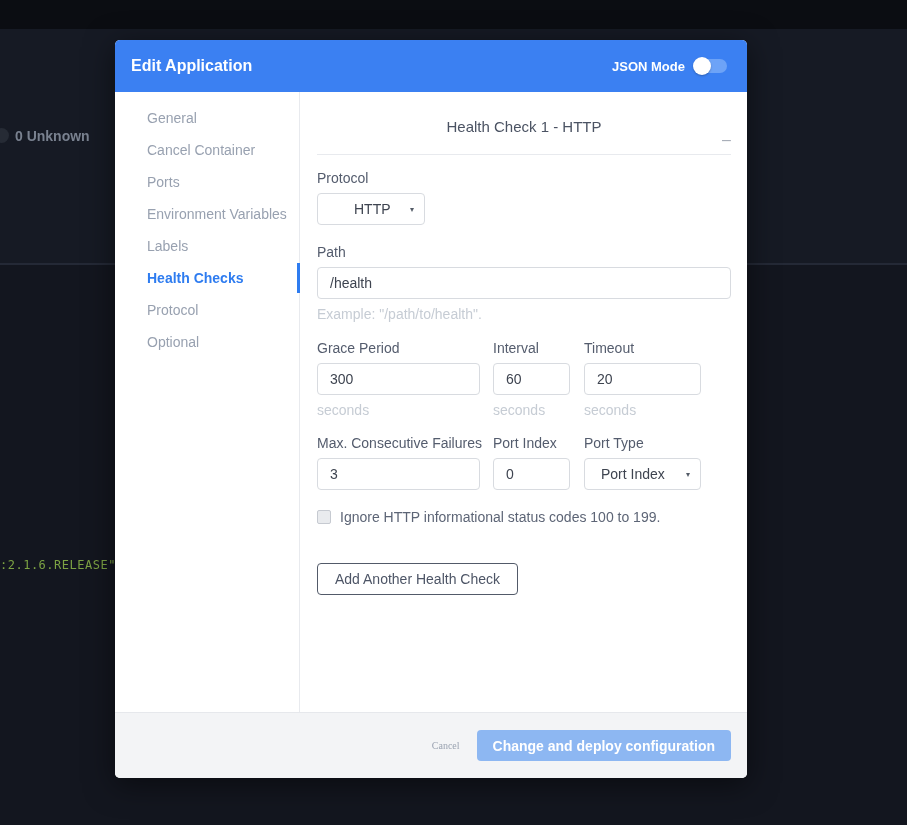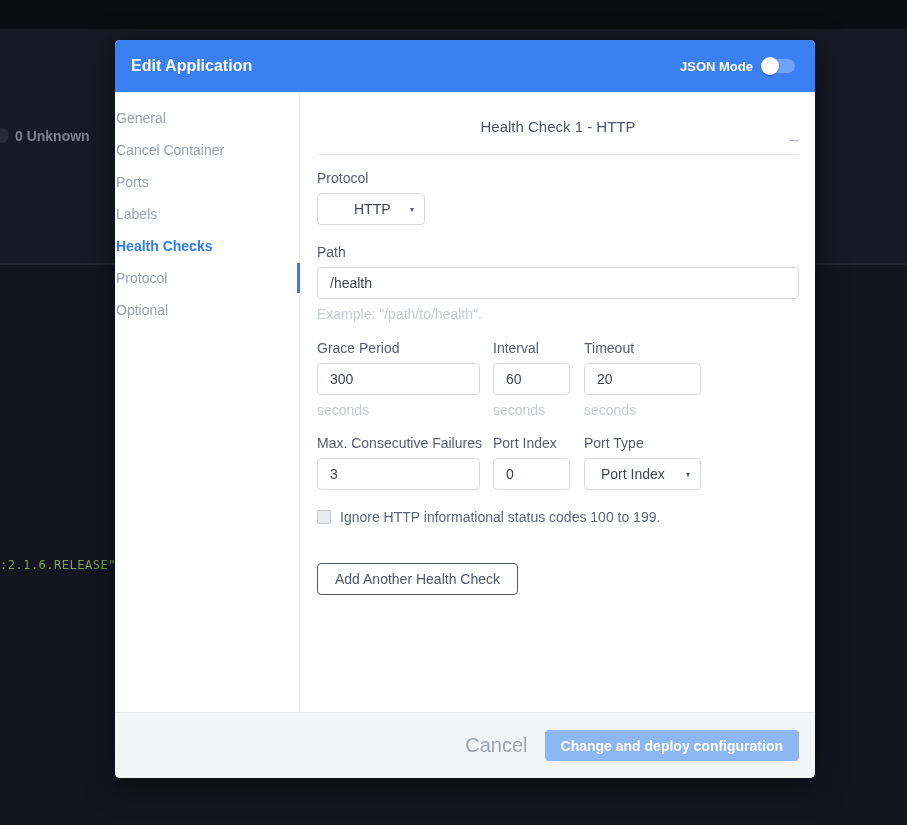--- a/index.html
+++ b/index.html
@@ -34,21 +34,21 @@
   }
   .bg-code {
     position: absolute; left: 0px; top: 558px;
     font-family: "DejaVu Sans Mono", monospace;
     font-size: 12px; letter-spacing: 0.5px; color: #7ca243;
   }
 
   
   .modal {
     position: absolute; left: 115px; top: 40px;
-    width: 700px; height: 738px;
+    width: 632px; height: 738px;
     background: #ffffff; border-radius: 5px;
     box-shadow: 0 6px 30px rgba(0,0,0,0.5);
     display: flex; flex-direction: column;
   }
   .modal-header {
     height: 52px; flex: 0 0 52px;
     background: #3b80f2;
     border-radius: 5px 5px 0 0;
     display: flex; align-items: center;
     padding: 0 20px 0 16px;
@@ -72,21 +72,21 @@
 
   
   .sidebar {
     width: 185px; flex: 0 0 185px;
     border-right: 1px solid #e8eaee;
     padding-top: 10px;
     position: relative;
   }
   .side-item {
     height: 32px; line-height: 32px;
-    padding-left: 1px;
+    padding-left: 32px;
     font-size: 14px; color: #98a1b0;
     cursor: pointer;
     white-space: nowrap;
   }
   .side-item.active {
     color: #2e7cf0; font-weight: 700;
   }
   .active-bar {
     position: absolute; right: -1px; top: 171px;
     width: 3px; height: 30px; background: #2e7cf0;
@@ -174,24 +174,24 @@
   
   .modal-footer {
     flex: 0 0 66px; height: 66px;
     background: #f3f4f6;
     border-top: 1px solid #e6e8ec;
     border-radius: 0 0 5px 5px;
     display: flex; align-items: center; justify-content: flex-end;
     padding-right: 16px;
   }
   .cancel-btn {
-    font-size: 20px; color: #9aa3b1;
+    font-size: 10px; color: #9aa3b1;
     margin-right: 17px; cursor: pointer;
     background: none; border: none;
-    font-family: Liberation Sans, sans-serif;
+    font-family: Liberation Serif, serif;
   }
   .submit-btn {
     height: 31px; padding: 0 16px;
     background: #8db7f2; border: none; border-radius: 4px;
     font-family: "Liberation Sans", sans-serif;
     font-size: 14px; font-weight: 700; color: #ffffff;
     cursor: pointer;
   }
 </style>
 </head>
@@ -215,20 +215,21 @@
       </span>
     </div>
   </div>
 
   <div class="modal-body">
 
     <div class="sidebar">
       <div class="side-item">General</div>
       <div class="side-item">Cancel Container</div>
       <div class="side-item">Ports</div>
+      <div class="side-item">Environment Variables</div>
       <div class="side-item">Labels</div>
       <div class="side-item active">Health Checks</div>
       <div class="side-item">Protocol</div>
       <div class="side-item">Optional</div>
       <div class="active-bar"></div>
     </div>
 
     <div class="content">
 
       <div class="section-head">

